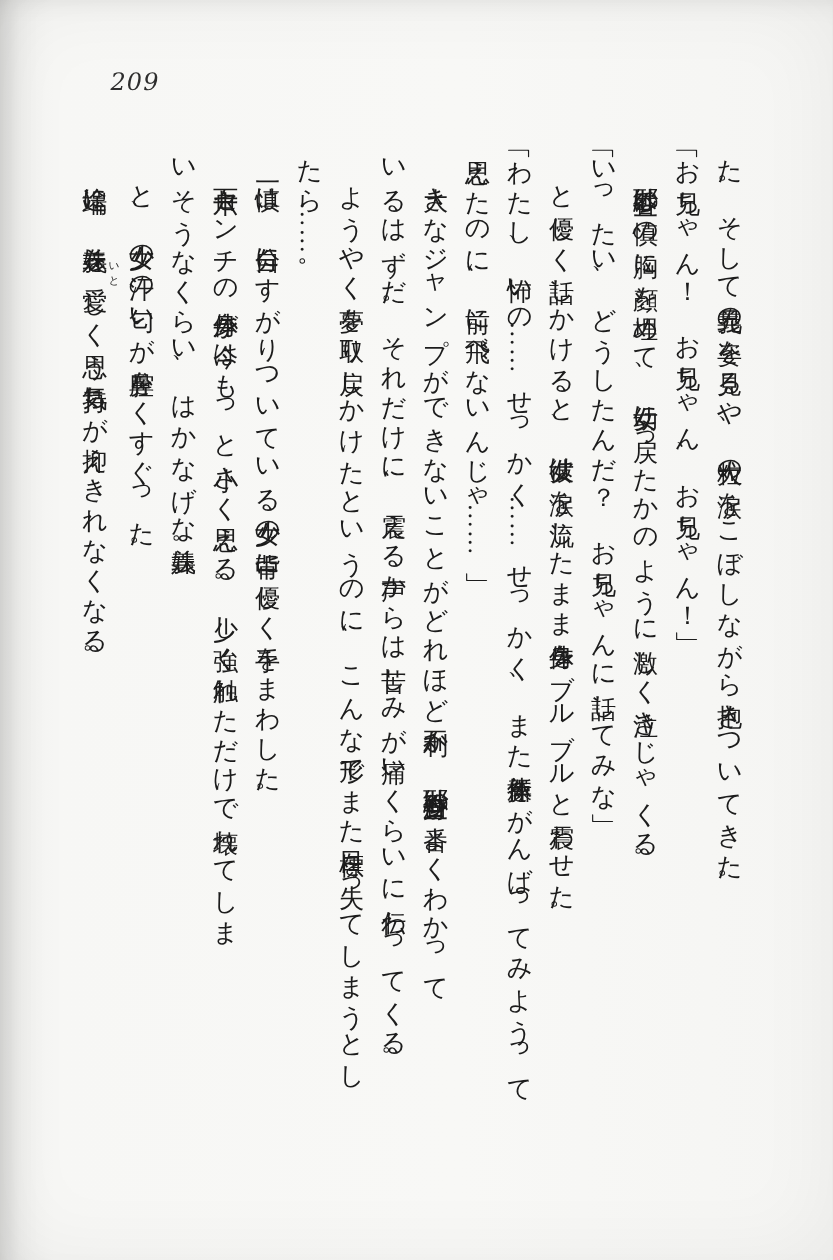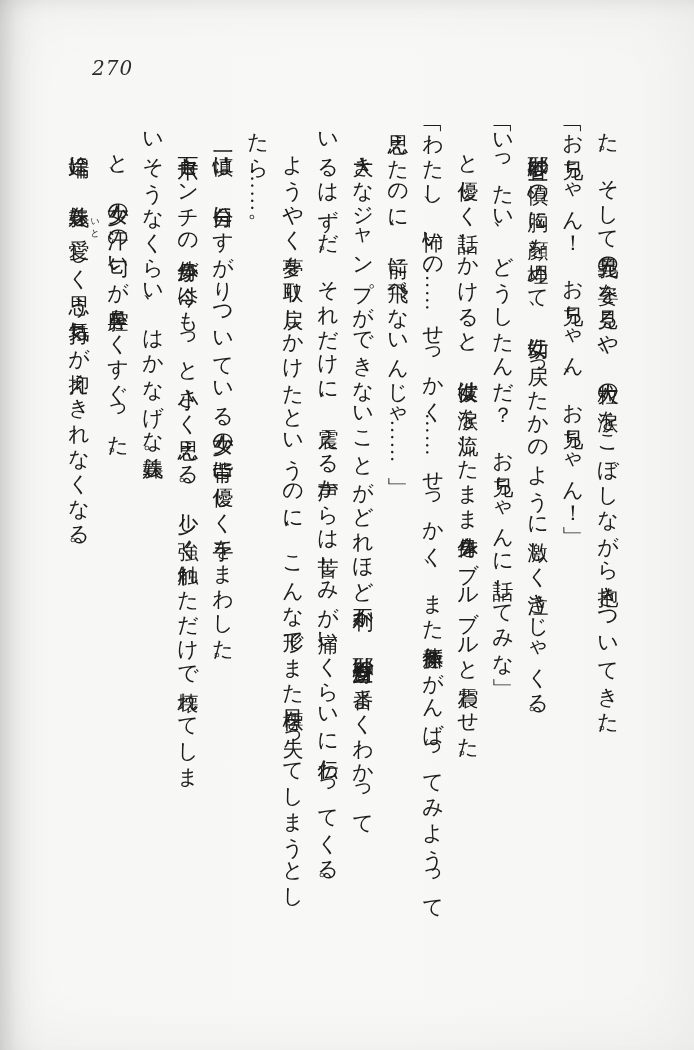--- a/index.html
+++ b/index.html
@@ -49,21 +49,21 @@
   rt {
     font-size: 9px;
     letter-spacing: 0;
     color: #1c1c1c;
   }
 </style>
 </head>
 <body>
 
 <div class="page">
-  <div class="page-number">270</div>
+  <div class="page-number">209</div>
   <div class="text-block" style="color: rgb(28, 28, 28);">
       <div class="line">た。そして義兄の姿を見るや、大粒の涙をこぼしながら抱きついてきた。</div>
       <div class="line">「お兄ちゃん！　お兄ちゃん、お兄ちゃん！」</div>
       <div class="line">　紗耶香は慎一の胸に顔を埋めて、幼女に戻ったかのように激しく泣きじゃくる。</div>
       <div class="line">「いったい、どうしたんだ？　お兄ちゃんに話してみな」</div>
       <div class="line">　と優しく話しかけると、彼女は涙を流したまま身体をブルブルと震わせた。</div>
       <div class="line">「わたし、怖いの……せっかく……せっかく、また新体操をがんばってみようって</div>
       <div class="line">思えたのに、前に飛べないんじゃ……」</div>
       <div class="line">　大きなジャンプができないことがどれほど不利か、紗耶香自身が一番よくわかって</div>
       <div class="line">いるはずだ。それだけに、震える声からは苦しみが痛いくらいに伝わってくる。</div>

